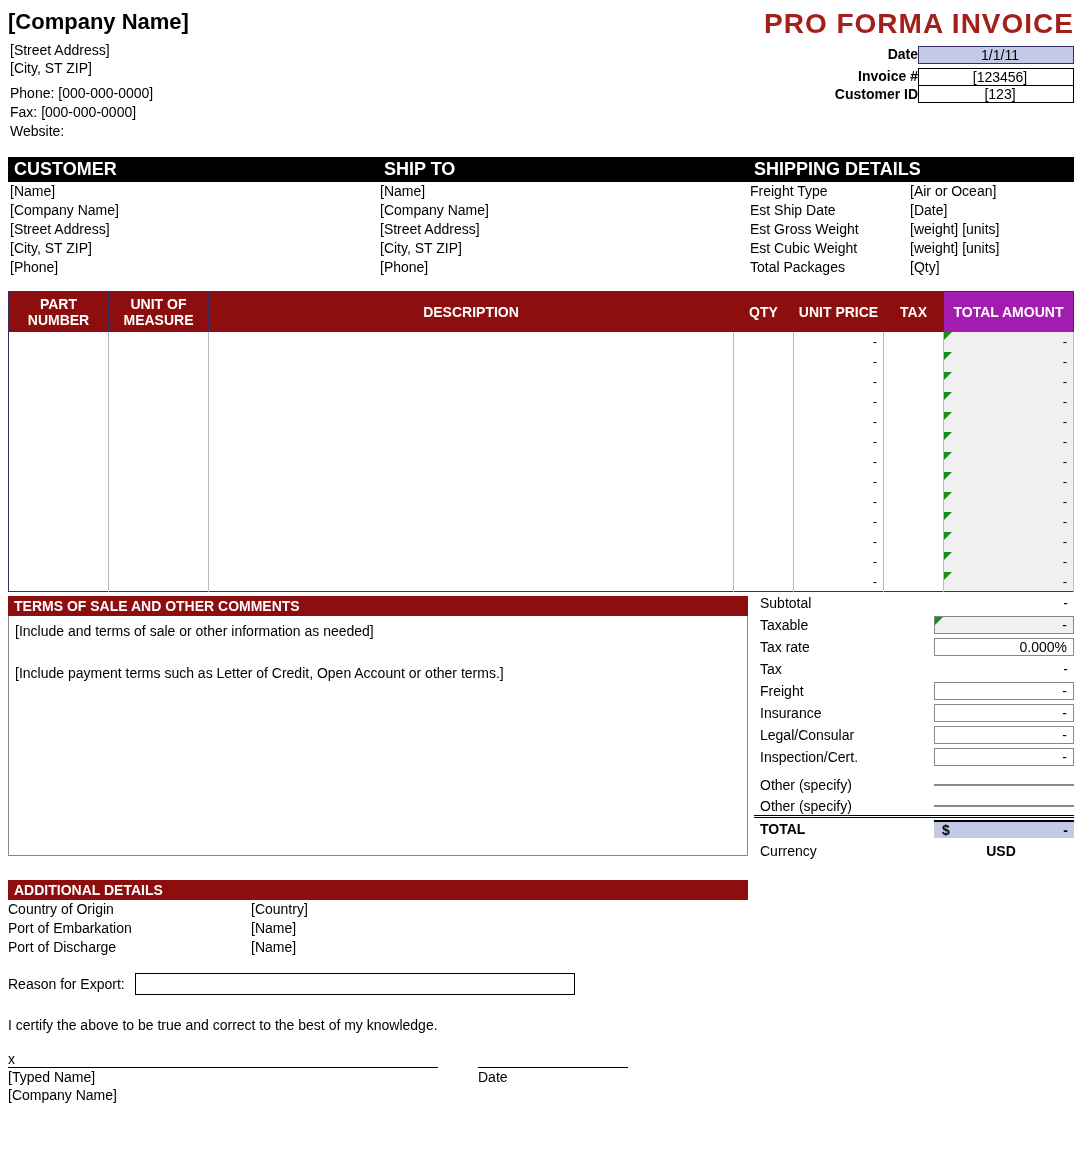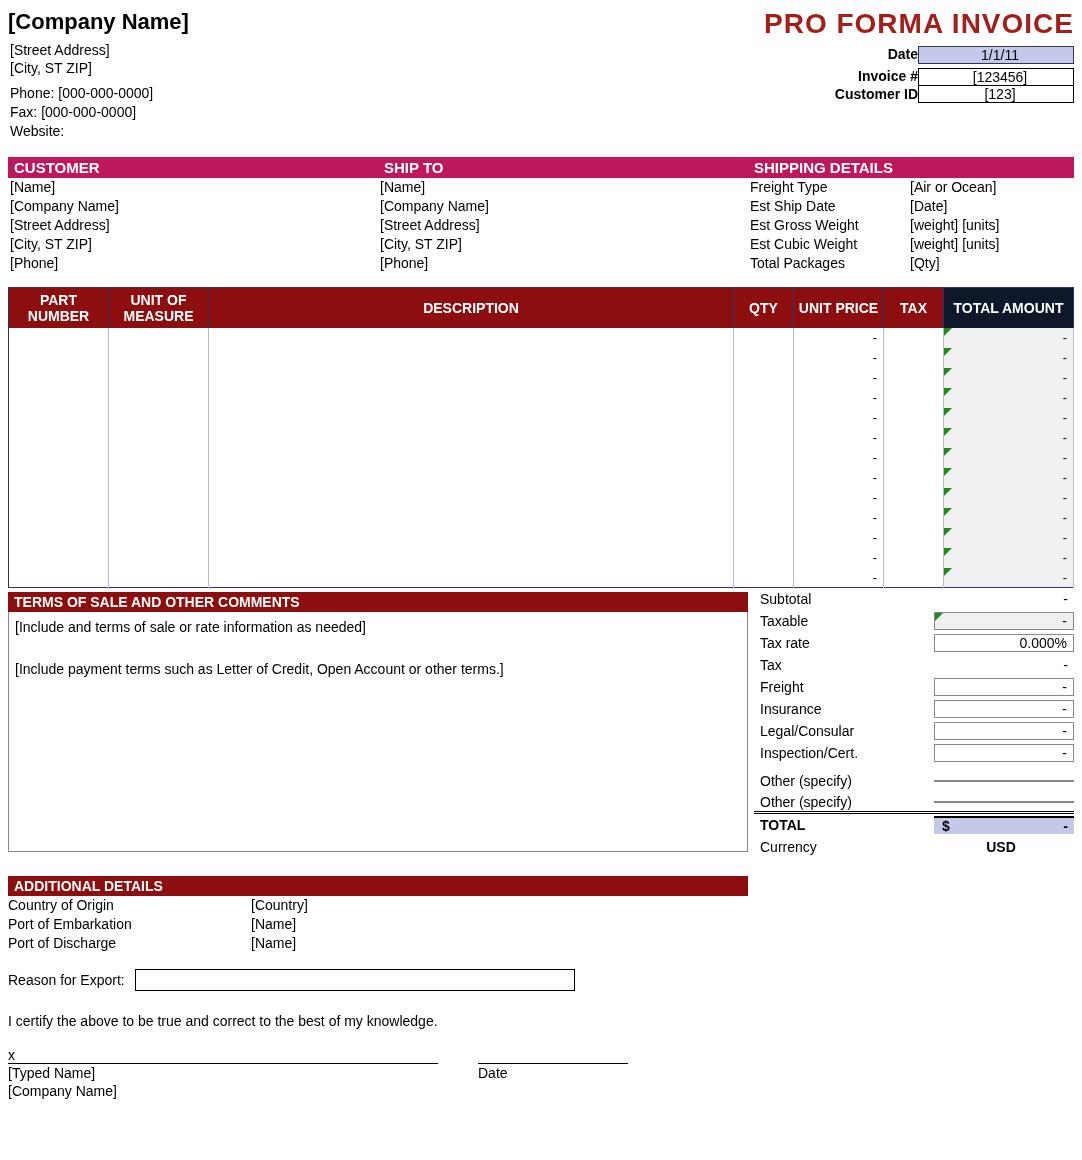--- a/index.html
+++ b/index.html
@@ -13,21 +13,21 @@
 .meta-row { display: flex; }
 .meta-label { width: 170px; font-weight: bold; }
 .meta-val { width: 156px; text-align: center; padding-left: 8px; }
 .meta-date { background: #c5c9e8; border: 1px solid #333167; }
 .meta-box { border: 1px solid #000; }
 .section-row { display: flex; margin-top: 16px; gap: 0; }
 .col { flex: 1; }
 .col1 { width: 370px; flex: 0 0 370px; }
 .col2 { width: 370px; flex: 0 0 370px; }
 .col3 { flex: 1; }
-.section-head { background: #be185d; color: #fff; font-weight: bold; padding: 2px 6px; font-size: 15px; }
+.section-head { background: #000000; color: #fff; font-weight: bold; padding: 2px 6px; font-size: 18px; }
 .info-line { padding: 0 2px; line-height: 1.35; }
 .ship-row { display: flex; padding: 0 2px; line-height: 1.35; }
 .ship-label { width: 160px; }
 .ship-val { }
 .items-table { width: 100%; border-collapse: collapse; margin-top: 14px; border: 1px solid #333167; }
 .items-table th { background: #8d0e0e; color: #fff; font-weight: bold; padding: 4px; border-right: 1px solid #333167; font-size: 14px; }
 .items-table td { border-right: 1px solid #bbb; height: 20px; padding: 0 6px; text-align: right; font-size: 13px; }
 .items-table td.desc { border-right: 1px solid #bbb; }
 .col-part { width: 100px; }
 .col-uom { width: 100px; }
@@ -141,21 +141,21 @@
 
   <table class="items-table">
     <thead>
       <tr>
         <th class="col-part">PART NUMBER</th>
         <th class="col-uom">UNIT OF MEASURE</th>
         <th class="col-desc">DESCRIPTION</th>
         <th class="col-qty">QTY</th>
         <th class="col-price">UNIT PRICE</th>
         <th class="col-tax">TAX</th>
-        <th class="col-total" style="background:#0f172a">TOTAL AMOUNT</th>
+        <th class="col-total" style="background:#a21caf">TOTAL AMOUNT</th>
       </tr>
     </thead>
     <tbody id="items-body">
         <tr>
           <td class="col-part"></td>
           <td class="col-uom"></td>
           <td class="col-desc desc"></td>
           <td class="col-qty"></td>
           <td class="col-price">-</td>
           <td class="col-tax"></td>
@@ -269,21 +269,21 @@
           <td class="col-tax"></td>
           <td class="col-total"><span class="green-tri"></span>-</td>
         </tr>
       </tbody>
   </table>
 
   <div class="below">
     <div class="terms-block">
       <div class="terms-head">TERMS OF SALE AND OTHER COMMENTS</div>
       <div class="terms-body">
-        <div>[Include and terms of sale or rate information as needed]</div>
+        <div>[Include and terms of sale or other information as needed]</div>
         <div style="margin-top:20px">[Include payment terms such as Letter of Credit, Open Account or other terms.]</div>
       </div>
     </div>
     <div class="totals-block">
       <div class="tot-row">
           <div class="tot-label">Subtotal</div>
           <div class="tot-val">-</div>
         </div>
       <div class="tot-row">
           <div class="tot-label">Taxable</div>

